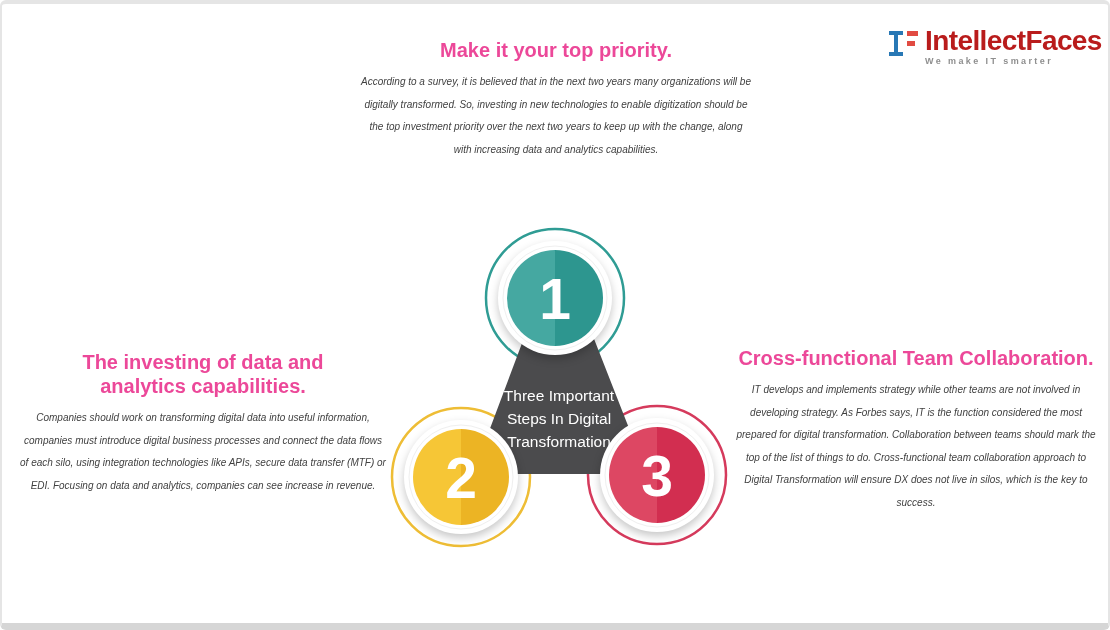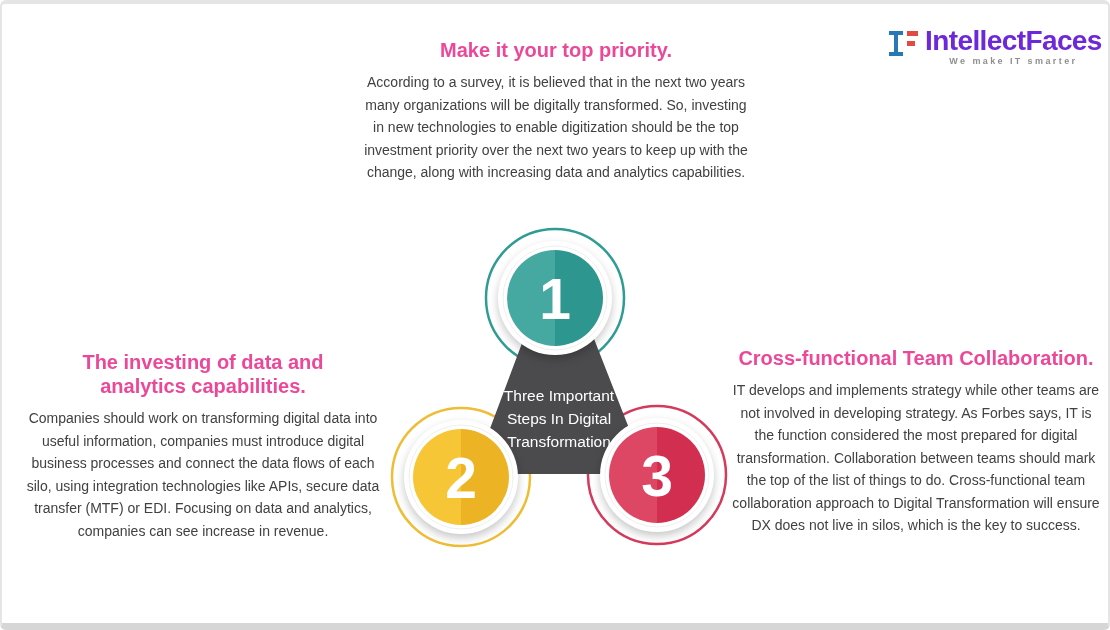--- a/index.html
+++ b/index.html
@@ -6,26 +6,26 @@
   body { background:#ffffff; font-family:"Liberation Sans", sans-serif; }
   .canvas {
     position:relative; width:1110px; height:630px; background:#ffffff;
     border-left:2px solid #e5e5e5; border-right:2px solid #e5e5e5;
     border-top:4px solid #e5e5e5; border-bottom:7px solid #d6d6d6;
     border-radius:6px; overflow:hidden;
   }
   
   .logo { position:absolute; top:22px; left:886px; display:flex; gap:7px; align-items:flex-start; }
   .monogram { margin-top:4px; }
-  .brand-name { font-size:28px; font-weight:bold; color:#6d28d9; letter-spacing:-0.6px; line-height:1.05; }
-  .brand-tagline { font-size:9px; font-weight:bold; letter-spacing:2.4px; color:#8f8f8f; text-align:center; margin-top:1px; }
+  .brand-name { font-size:28px; font-weight:bold; color:#b91c1c; letter-spacing:-0.6px; line-height:1.05; }
+  .brand-tagline { font-size:9px; font-weight:bold; letter-spacing:2.4px; color:#8f8f8f; text-align:left; margin-top:1px; }
   
   .block { position:absolute; text-align:center; color:#414141; }
   .block h2 { font-size:20px; line-height:24px; color:#ec4899; margin-bottom:9px; }
-  .block p  { font-size:14px; line-height:22.5px; }
+  .block p  { font-size:10px; line-height:22.5px;font-style:italic; }
   .block.top   { left:358px; top:34px;  width:392px; }
   .block.left  { left:18px;  top:346px; width:366px; }
   .block.left h2 { max-width:332px; margin-left:auto; margin-right:auto; }
   .block.right { left:730px; top:342px; width:368px; }
   
   .diagram { position:absolute; inset:0; width:1110px; height:630px; pointer-events:none; }
   .wdisc { filter:drop-shadow(0 4px 4px rgba(0,0,0,0.22)); }
   .tri-label { fill:#ffffff; font-family:"Liberation Sans", sans-serif; font-size:15.5px; text-anchor:middle; }
   .num { fill:#ffffff; font-family:"Liberation Sans", sans-serif; font-size:57px; font-weight:bold; text-anchor:middle; }
 </style>

